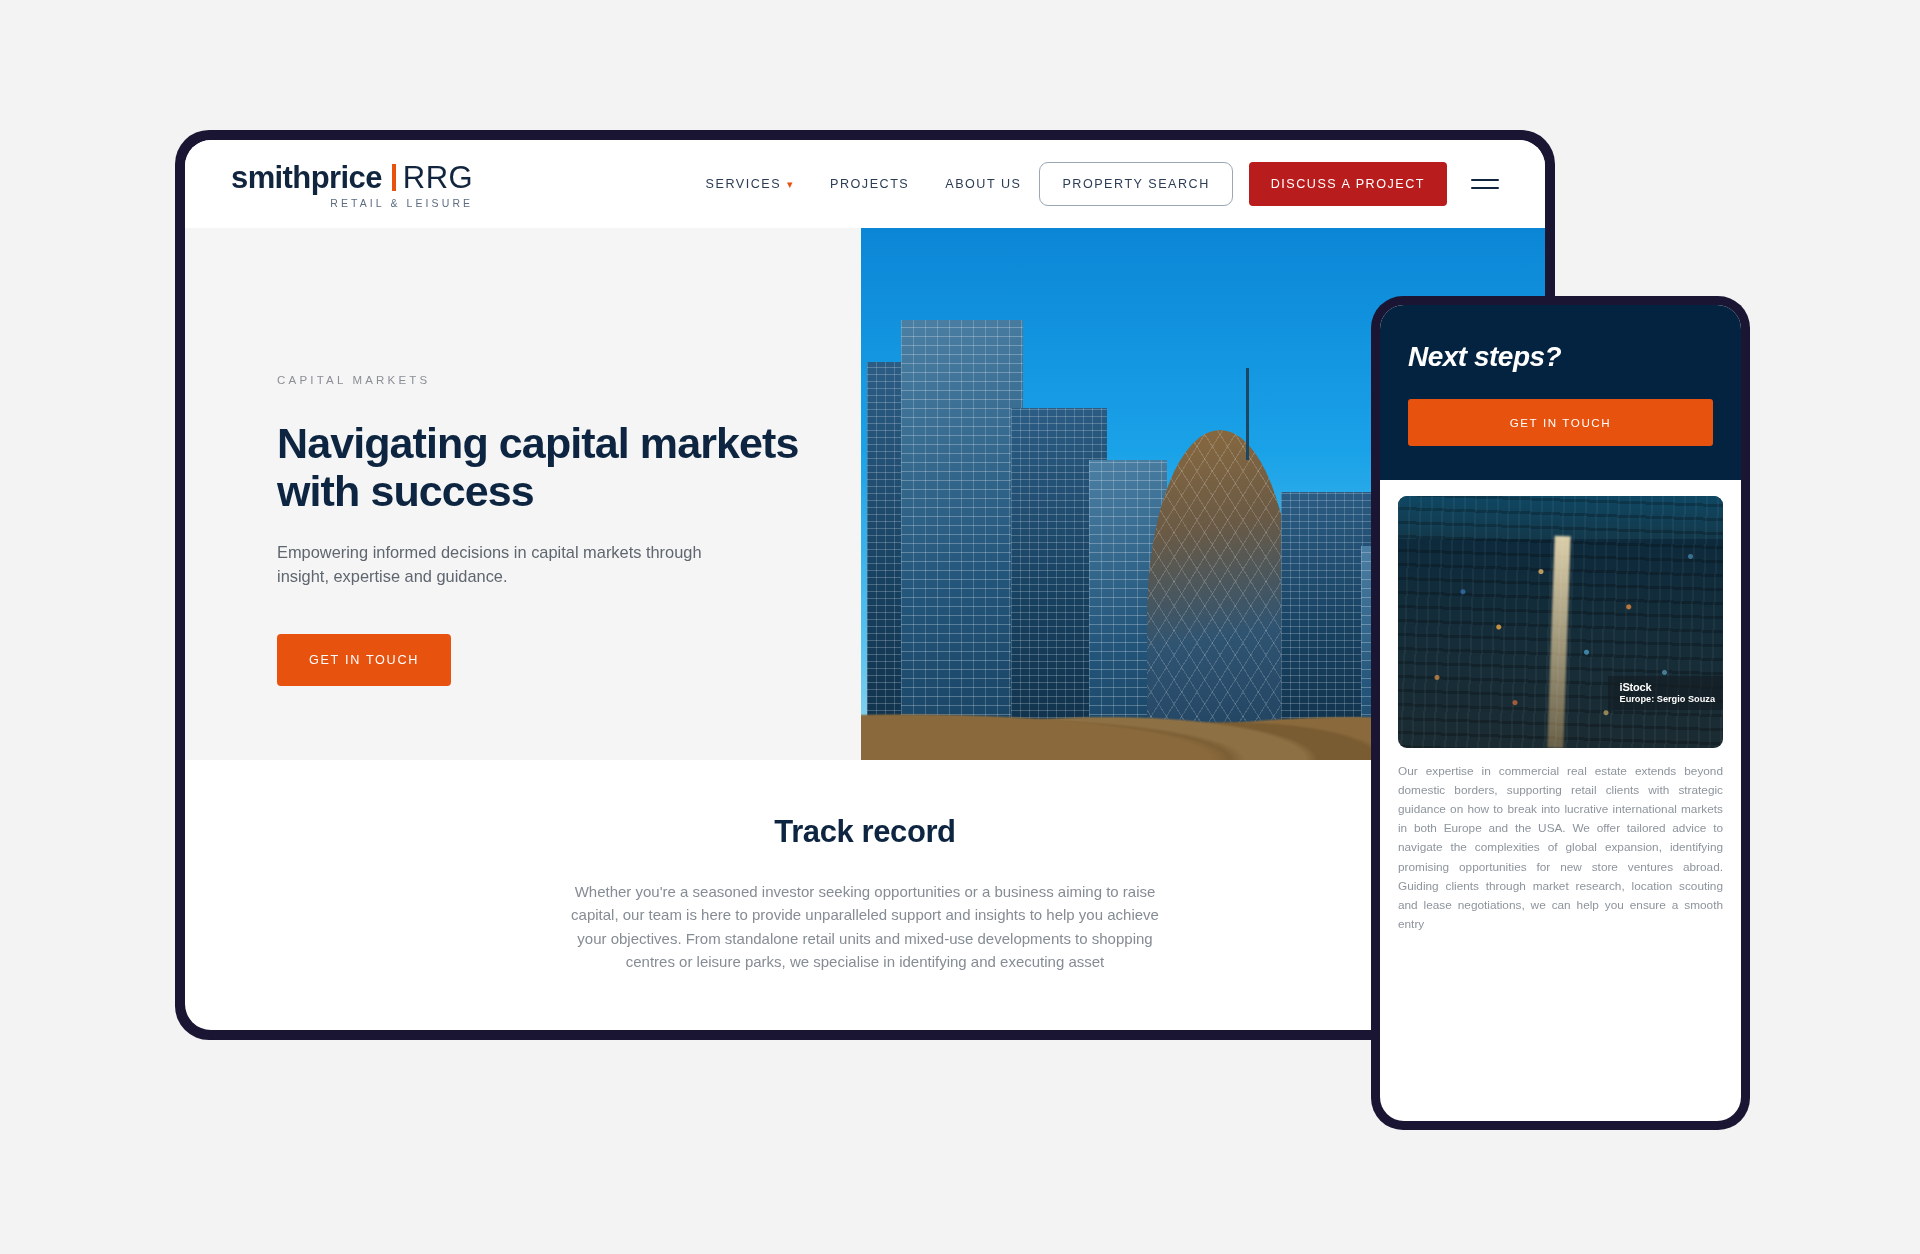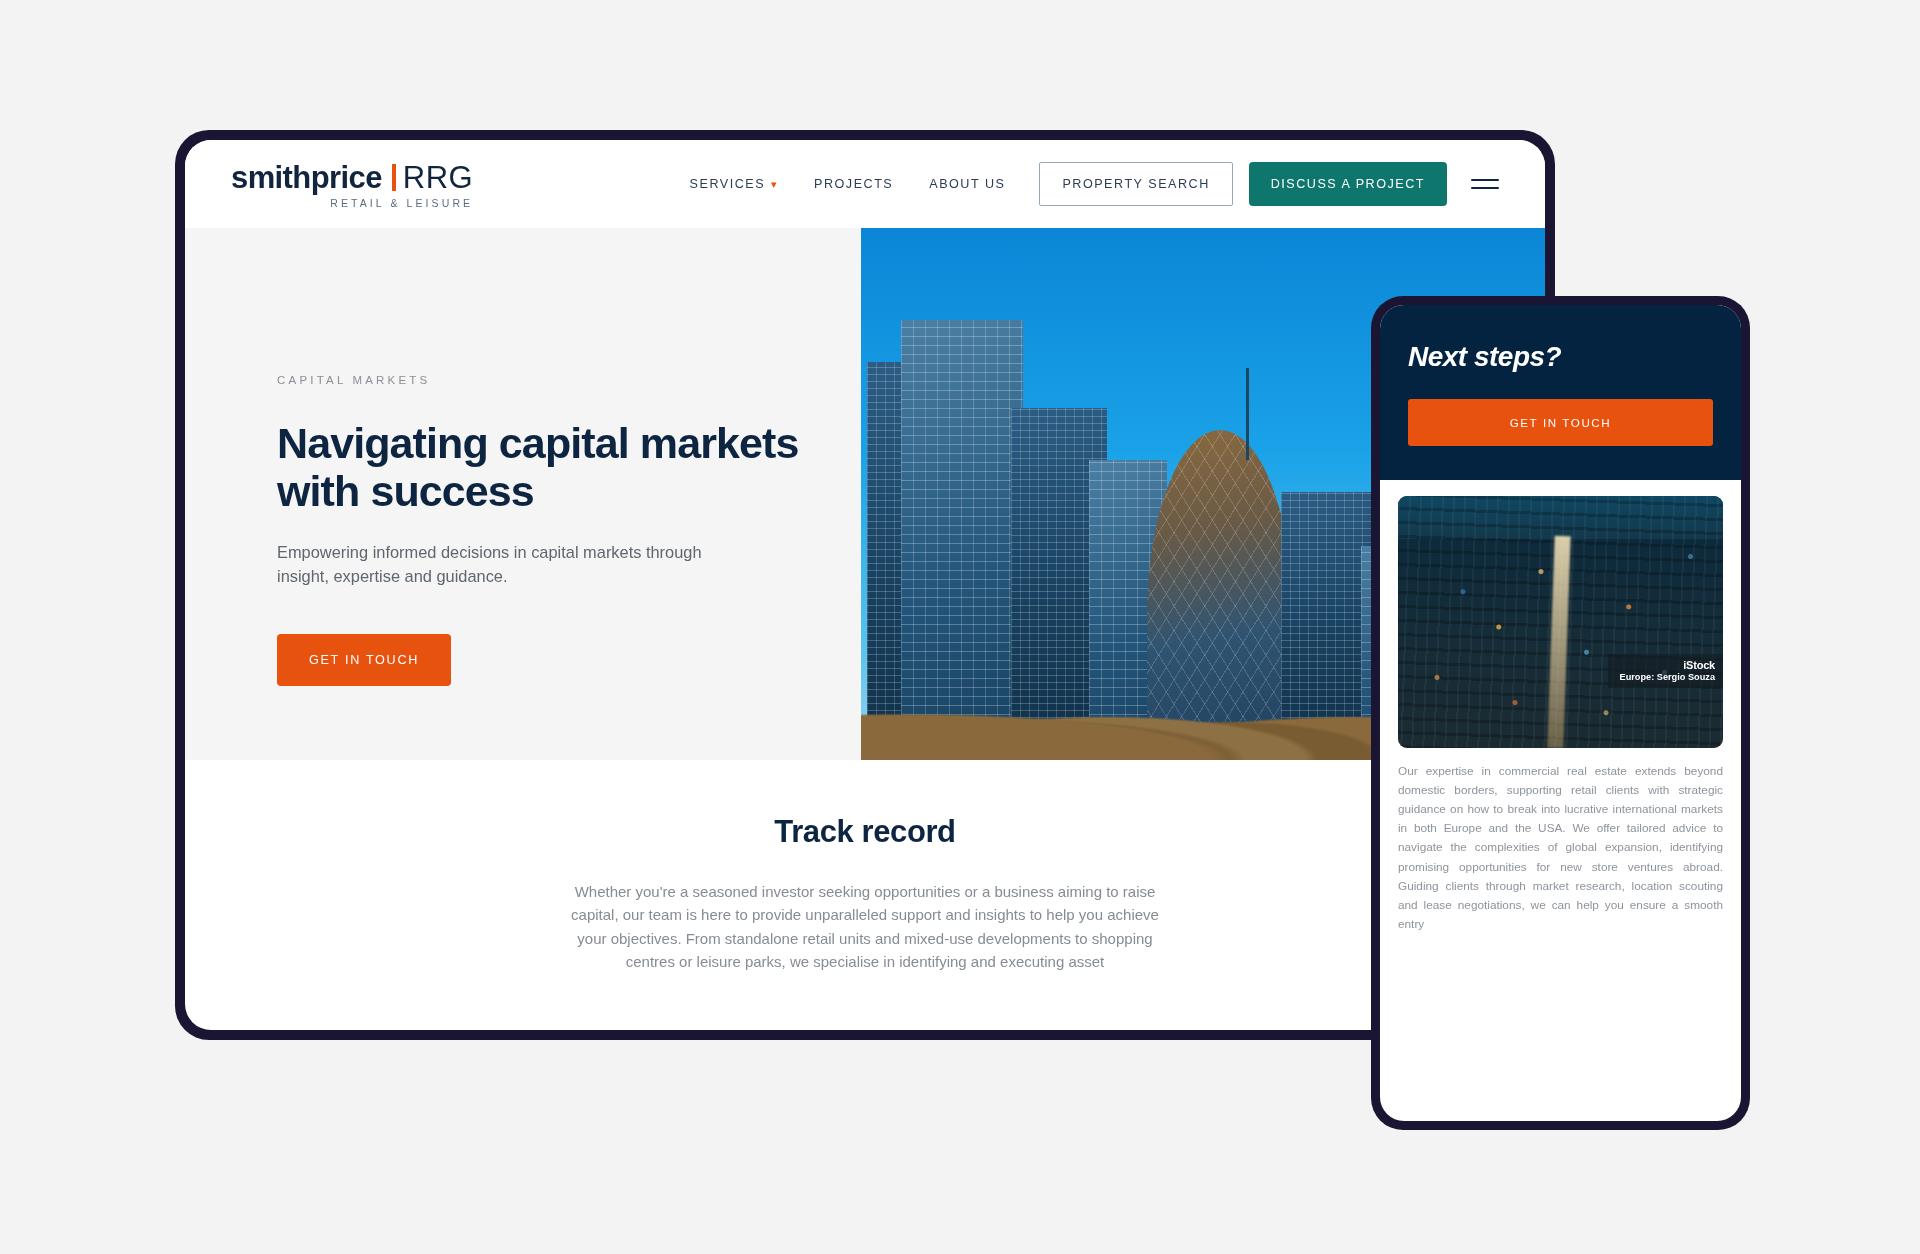--- a/index.html
+++ b/index.html
@@ -61,31 +61,30 @@
     display:flex; align-items:center;
     margin-left:auto; gap:0;
   }
   .nav-link{
     font-size:12.6px; letter-spacing:1.5px; font-weight:500;
     color:#2c3d55; padding:0 18px; white-space:nowrap;
     display:flex; align-items:center; gap:6px; cursor:pointer;
   }
   .chev{ color:#e8520f; font-size:11px; line-height:1; }
   .btn-outline{
-    margin-left:16px;
     border:1.4px solid #9aa7b4;
-    border-radius:2px;
+    border-radius:9px;
     padding:14px 22px;
     font-size:12.6px; letter-spacing:1.5px; font-weight:500;
     color:#2c3d55; white-space:nowrap; cursor:pointer;
     background:#fff;
   }
   .btn-orange{
     margin-left:16px;
-    background:#0f766e; color:#fff;
+    background:#b91c1c; color:#fff;
     border:none; border-radius:4px;
     padding:15px 22px;
     font-size:12.6px; letter-spacing:1.5px; font-weight:500;
     white-space:nowrap; cursor:pointer;
     font-family:inherit;
   }
   .burger{
     margin-left:24px; width:28px; cursor:pointer;
     display:flex; flex-direction:column; gap:6px;
   }
@@ -277,24 +276,24 @@
     position:absolute; left:47%; top:16%;
     width:16px; height:84%;
     background:linear-gradient(180deg,rgba(255,235,190,.85),rgba(255,200,120,.35));
     transform:rotate(2deg); filter:blur(1px);
   }
   .m-photo .horizon{
     position:absolute; left:0; right:0; top:0; height:17%;
     background:linear-gradient(180deg,#0f4763,#13384a);
   }
   .credit{
-    position:absolute; right:0; bottom:60px;
+    position:absolute; right:0; bottom:38px;
     background:rgba(20,28,34,.62);
     padding:5px 8px 6px 12px;
-    color:#fff; text-align:right;
+    color:#fff; text-align:left;
   }
   .credit .istock{ font-size:11px; font-weight:bold; letter-spacing:-.2px; }
   .credit .cline{ font-size:9.2px; font-weight:bold; margin-top:1px; }
   .m-heading{
     margin-top:20px;
     font-size:20.5px; line-height:1.3; font-weight:bold;
     color:#0d2540; letter-spacing:-.4px;
   }
   .m-body{
     margin-top:14px;

